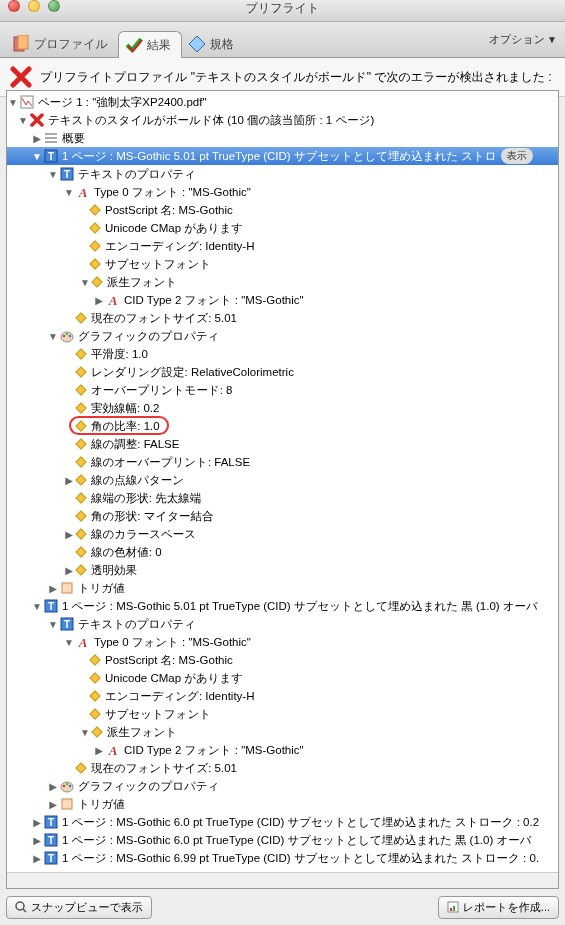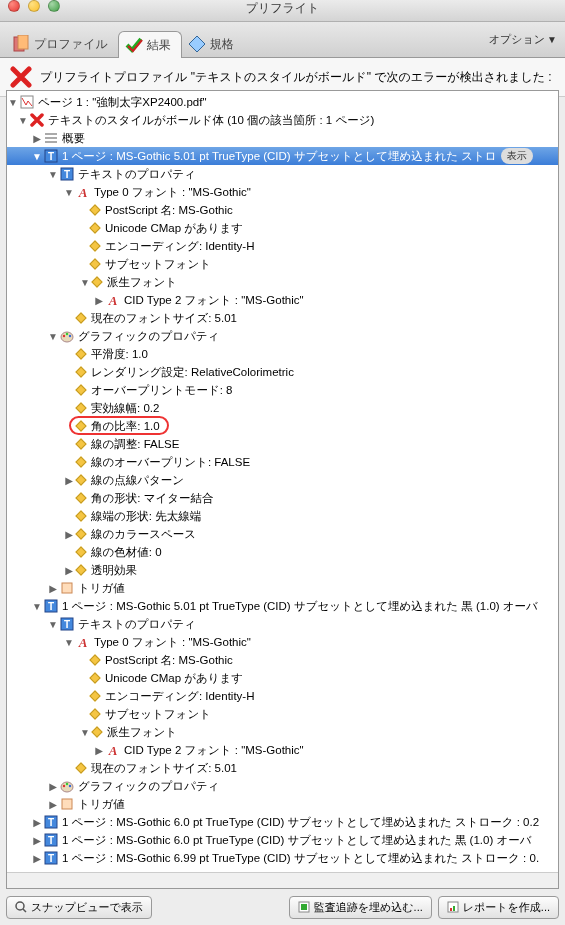--- a/index.html
+++ b/index.html
@@ -403,26 +403,26 @@
 
       <div class="node">
           <span class="indent" style="width:56px"></span>
           <span class="toggle">▶</span>
           <span class="diamond"></span>
           <span class="node-label">線の点線パターン</span>
         </div>
       <div class="node">
           <span class="indent" style="width:68px"></span>
           <span class="diamond"></span>
+          <span class="node-label">線端の形状: 先太線端</span>
+        </div>
+      <div class="node">
+          <span class="indent" style="width:68px"></span>
+          <span class="diamond"></span>
           <span class="node-label">角の形状: マイター結合</span>
-        </div>
-      <div class="node">
-          <span class="indent" style="width:68px"></span>
-          <span class="diamond"></span>
-          <span class="node-label">線端の形状: 先太線端</span>
         </div>
       <div class="node">
           <span class="indent" style="width:56px"></span>
           <span class="toggle">▶</span>
           <span class="diamond"></span>
           <span class="node-label">線のカラースペース</span>
         </div>
       <div class="node">
           <span class="indent" style="width:68px"></span>
           <span class="diamond"></span>
@@ -598,28 +598,19 @@
           <line x1="8" y1="8" x2="11" y2="11" stroke="#555" stroke-width="1.5"></line>
         </svg>
       </span>
     <span>スナップビューで表示</span>
   </div>
   <div class="spacer"></div>
   <div class="footer-btn">
     <span>
         <svg width="12" height="12">
           <rect x="1" y="1" width="10" height="10" fill="#fff" stroke="#888"></rect>
-          <rect x="3" y="3" width="6" height="6" fill="#3a3"></rect>
-        </svg>
-      </span>
-    <span>監査追跡を埋め込む...</span>
-  </div>
-  <div class="footer-btn">
-    <span>
-        <svg width="12" height="12">
-          <rect x="1" y="1" width="10" height="10" fill="#fff" stroke="#888"></rect>
           <rect x="3" y="7" width="2" height="3" fill="#d33"></rect>
           <rect x="6" y="5" width="2" height="5" fill="#3a3"></rect>
         </svg>
       </span>
     <span>レポートを作成...</span>
   </div>
 </div>
 
 </body></html>

